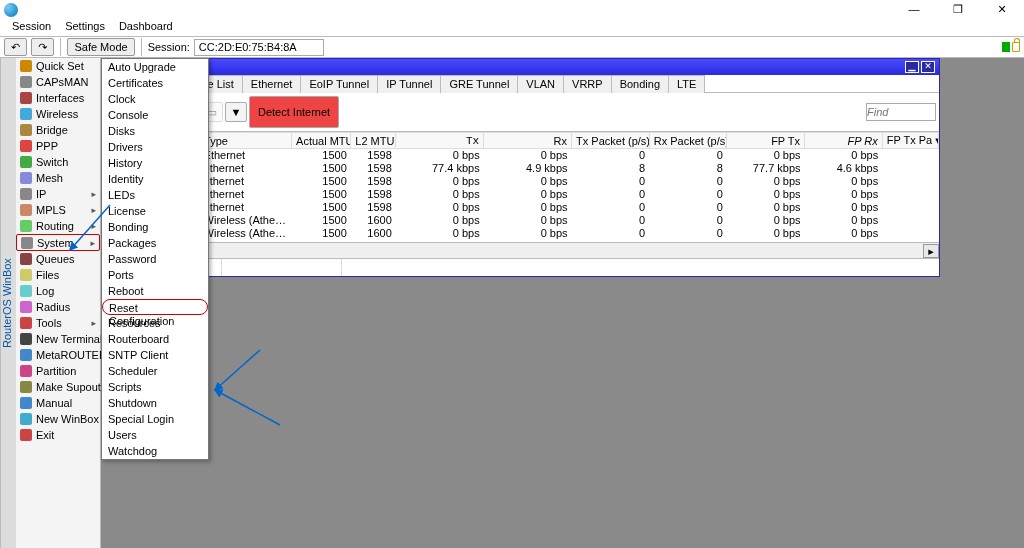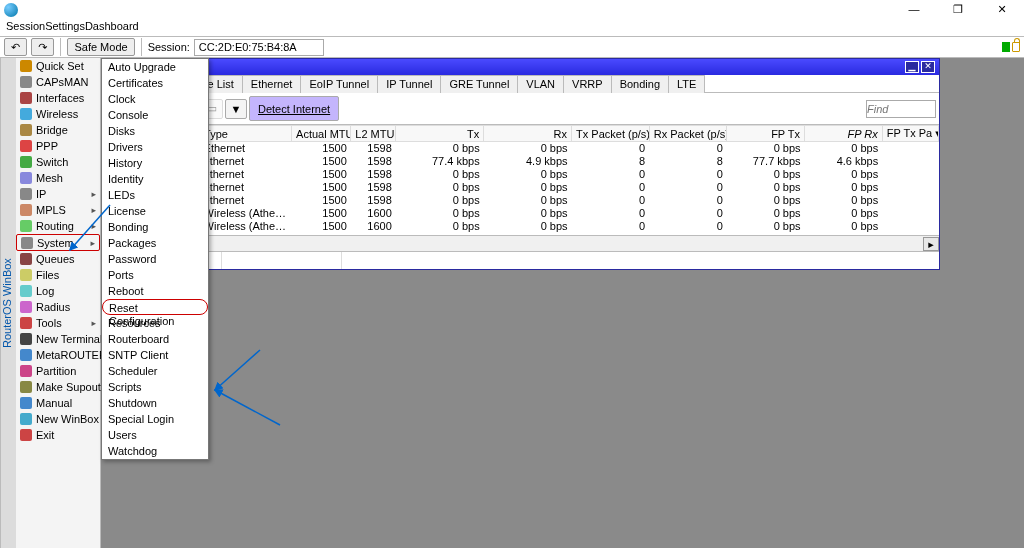--- a/index.html
+++ b/index.html
@@ -1,21 +1,21 @@
 <!DOCTYPE html>
 <html><head>
 <meta charset="utf-8">
 <style>
 * { box-sizing: border-box; margin: 0; padding: 0; font-family: "Segoe UI", Tahoma, sans-serif; font-size: 11px; }
 body { width: 1024px; height: 548px; background: #fff; position: relative; overflow: hidden; }
 .titlebar { height: 20px; display: flex; align-items: center; padding-left: 4px; }
 .titlebar .globe { width: 14px; height: 14px; border-radius: 50%; background: radial-gradient(circle at 30% 30%, #7cf, #07a); margin-right: 4px; }
 .titlebar .wincontrols { margin-left: auto; display: flex; }
 .titlebar .wincontrols div { width: 44px; height: 20px; text-align: center; line-height: 18px; cursor: pointer; }
-.menubar { height: 16px; display: flex; padding-left: 6px; }
+.menubar { height: 16px; display: flex; gap: 14px; padding-left: 12px; }
 .toolbar { height: 22px; border: 1px solid #bbb; border-left: 0; border-right: 0; display: flex; align-items: center; padding: 0 4px; gap: 4px; }
 .tb-btn { border: 1px solid #999; padding: 1px 6px; background: #eee; cursor: pointer; border-radius: 2px; height: 18px; line-height: 14px; }
 .tb-sep { width: 1px; height: 18px; background: #bbb; margin: 0 2px; }
 .session-input { border: 1px solid #aaa; padding: 1px 4px; width: 130px; height: 17px; background: #fff; }
 .dots { margin-left: auto; display: flex; gap: 2px; align-items: center; }
 .dot { width: 8px; height: 10px; }
 .main { display: flex; height: calc(548px - 58px); }
 .vert { width: 16px; background: #dcdcdc; color: #05a; writing-mode: vertical-rl; transform: rotate(180deg); text-align: center; font-weight: 400; border-right: 1px solid #bbb; }
 .sidebar { width: 85px; background: #f4f4f4; border-right: 1px solid #bbb; }
 .sidebar-item { display: flex; align-items: center; height: 16px; padding: 0 4px; gap: 4px; cursor: pointer; white-space: nowrap; }
@@ -25,21 +25,21 @@
 .content { flex: 1; background: #8a8a8a; position: relative; }
 .window { position: absolute; left: 0; top: 0; width: 839px; background: #fff; border: 1px solid #2a2aa0; }
 .win-title { background: #3b3bff; background: linear-gradient(#4a4aff,#2a2ae0); color: #fff; height: 16px; display: flex; align-items: center; padding: 0 4px; font-size: 11px; }
 .win-title .wbtn { width: 14px; height: 12px; border: 1px solid #fff; margin-left: 2px; background: #2a2aa0; color: #fff; text-align: center; line-height: 9px; font-size: 9px; cursor: pointer; }
 .tabs { display: flex; border-bottom: 1px solid #bbb; height: 18px; }
 .tab { padding: 2px 8px; border: 1px solid #bbb; border-bottom: none; margin-right: -1px; background: #f0f0f0; cursor: pointer; height: 18px; line-height: 13px; }
 .tab.active { background: #fff; position: relative; top: 1px; }
 .win-toolbar { display: flex; align-items: center; gap: 2px; padding: 3px; border-bottom: 1px solid #bbb; }
 .wtb-btn { width: 22px; height: 20px; border: 1px solid #aaa; background: #f4f4f4; display: flex; align-items: center; justify-content: center; cursor: pointer; border-radius: 2px; }
 .wtb-btn.disabled { opacity: .4; }
-.detect-btn { border: 1px solid #aaa; padding: 2px 8px; background: #c4b5fd; cursor: pointer; border-radius: 2px; height: 25px; text-decoration: underline; }
+.detect-btn { border: 1px solid #aaa; padding: 2px 8px; background: #ef4444; cursor: pointer; border-radius: 2px; height: 32px; }
 .find { margin-left: auto; border: 1px solid #aaa; width: 70px; height: 18px; padding: 1px 0; color: #999; font-style: italic; }
 .table-wrap { height: 110px; overflow: hidden; }
 table { width: 100%; border-collapse: collapse; table-layout: fixed; }
 th { text-align: left; font-weight: normal; border: 1px solid #ddd; padding: 1px 4px; background: #f8f8f8; height: 16px; white-space: nowrap; overflow: hidden; }
 td { padding: 0 4px; height: 13px; white-space: nowrap; overflow: hidden; text-overflow: ellipsis; }
 td.r, th.r { text-align: right; }
 .hscroll { height: 16px; border-top: 1px solid #bbb; background: #f0f0f0; display: flex; align-items: center; }
 .hscroll .arr { width: 16px; height: 14px; border: 1px solid #999; background: #e8e8e8; text-align: center; line-height: 12px; cursor: pointer; }
 .hscroll .track { flex: 1; }
 .status { height: 18px; border-top: 1px solid #bbb; display: flex; }
@@ -219,21 +219,21 @@
         <input class="find" placeholder="Find" style="">
       </div>
       <div class="table-wrap">
         <table>
           <thead>
               <tr id="thead-row">
                 <th class="" style="width: 95px;">Name</th>
                 <th class="" style="width: 90px;">Type</th>
                 <th class="r" style="width: 58px;">Actual MTU</th>
                 <th class="r" style="width: 44px;">L2 MTU</th>
-                <th class="r" style="width: 86px;">Tx</th>
+                <th class="r" style="width: 86px; font-family: Liberation Mono, monospace;">Tx</th>
                 <th class="r" style="width: 86px;">Rx</th>
                 <th class="r" style="width: 76px;">Tx Packet (p/s)</th>
                 <th class="r" style="width: 76px;">Rx Packet (p/s)</th>
                 <th class="r" style="width: 76px;">FP Tx</th>
                 <th class="r" style="width: 76px; font-style: italic;">FP Rx</th>
                 <th class="r" style="width: 55px;">FP Tx Pa ▾</th>
               </tr>
             </thead>
           <tbody id="tbody">
               <tr>

